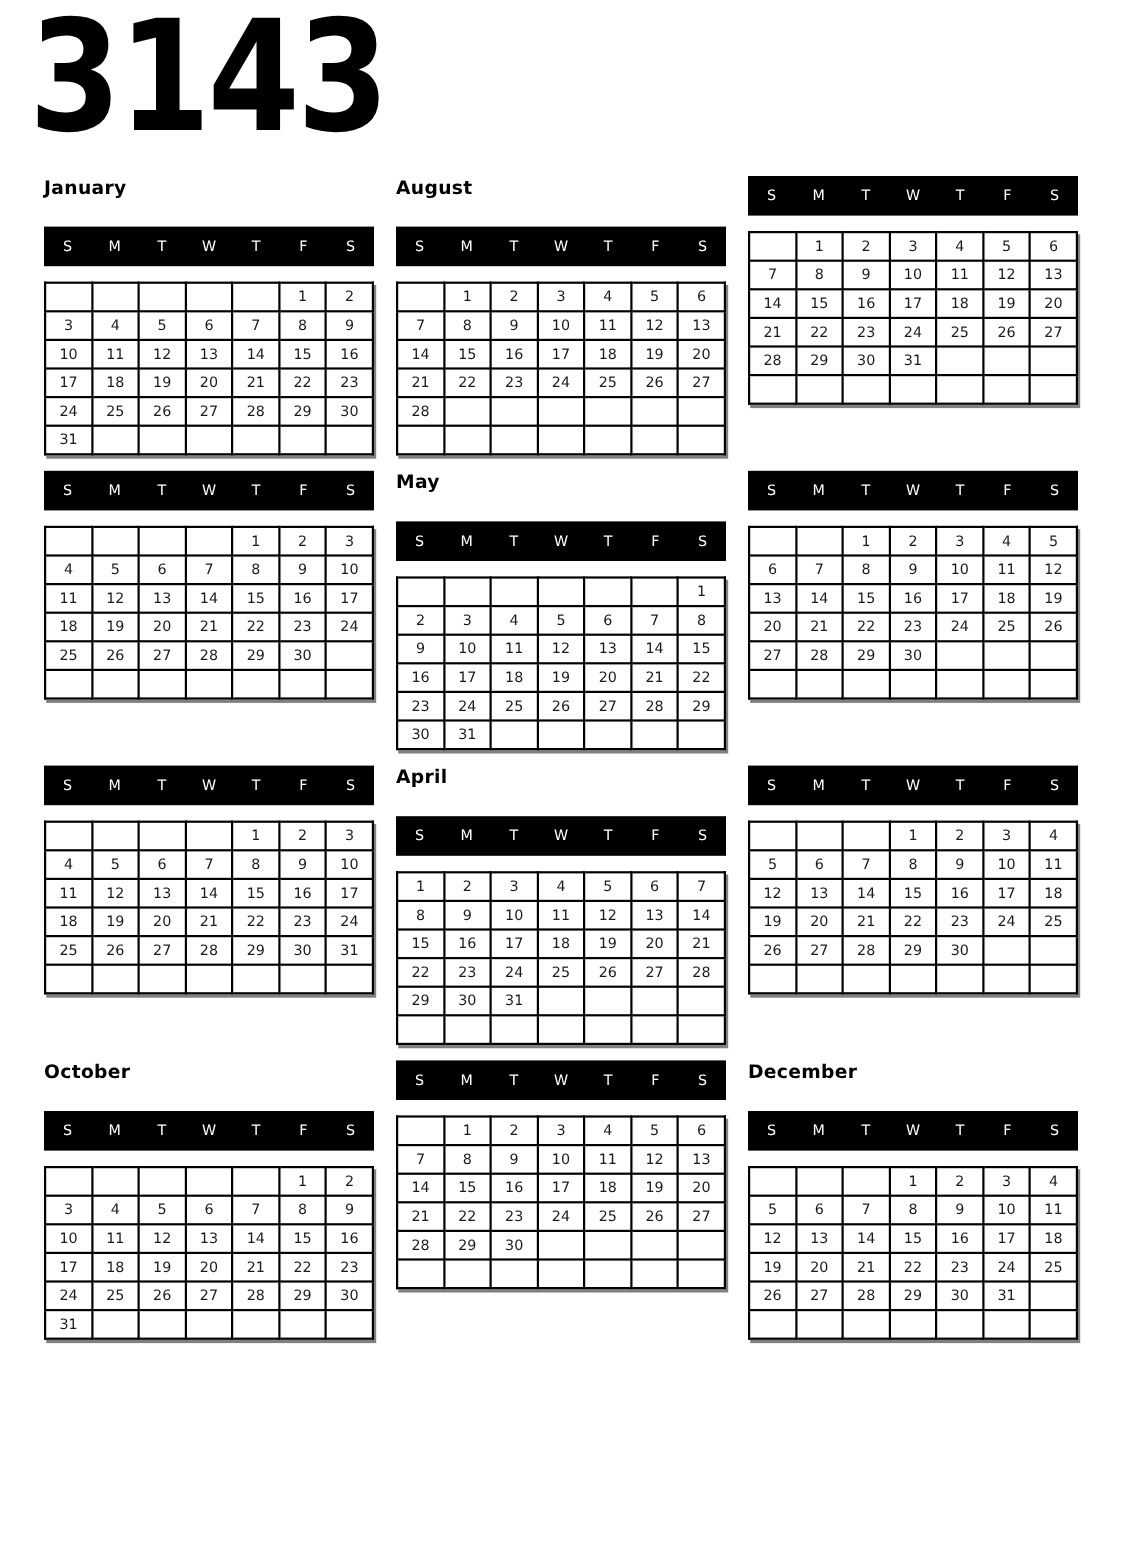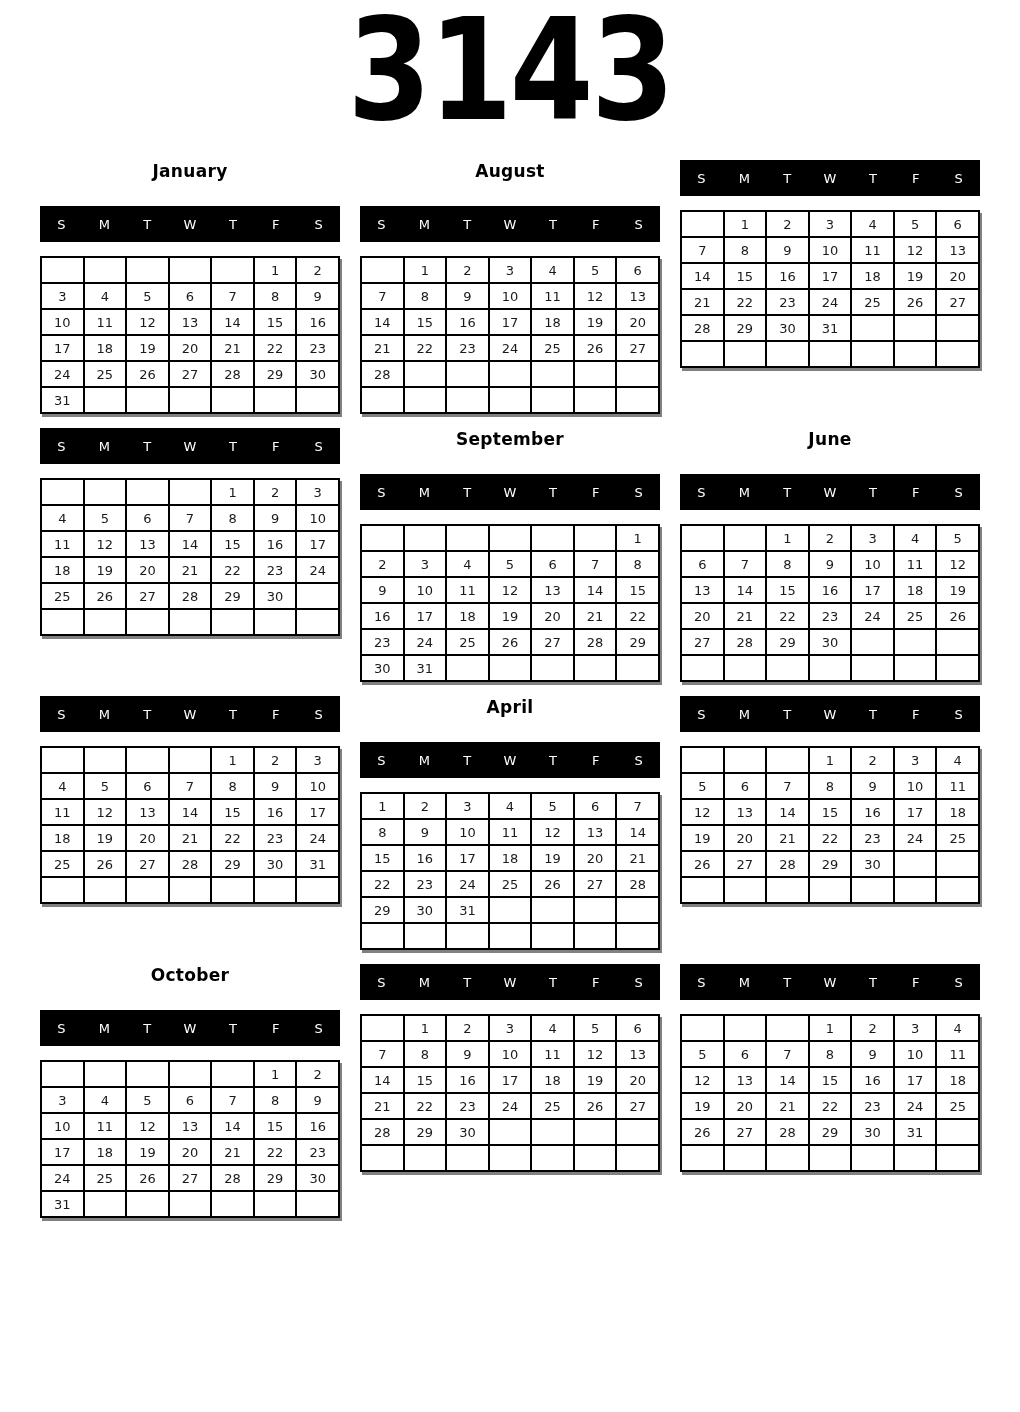--- a/index.html
+++ b/index.html
@@ -10,21 +10,20 @@
     height: 1412px;
     font-family: "DejaVu Sans", sans-serif;
     overflow: hidden;
   }
   .page {
     width: 1020px;
     height: 1412px;
     position: relative;
   }
   .year-title {
-    text-align: center;
     margin: 14px 0 0 0;
     height: 120px;
   }
   .year-title > span {
     display: inline-block;
     font-size: 140px;
     font-weight: bold;
     line-height: 0.82;
     letter-spacing: -3px;
     transform: scaleX(0.86);
@@ -36,21 +35,20 @@
     margin: 26px auto 0 auto;
     display: grid;
     grid-template-columns: repeat(3, 300px);
     column-gap: 20px;
     row-gap: 14px;
   }
   .month {
     width: 300px;
   }
   .month-name {
-    text-align: center;
     font-size: 17px;
     font-weight: bold;
     line-height: 22px;
     margin: 0 0 24px 0;
     color: #000000;
     letter-spacing: 0.3px;
   }
   .dow-header {
     display: flex;
     background: #000000;
@@ -364,21 +362,21 @@
               <td></td>
               <td></td>
               <td></td>
               <td></td>
             </tr>
           </tbody>
         </table>
   </section>
 
   <section class="month">
-    <h2 class="month-name">September</h2>
+    <h2 class="month-name">May</h2>
     <div class="dow-header">
           <span>S</span>
           <span>M</span>
           <span>T</span>
           <span>W</span>
           <span>T</span>
           <span>F</span>
           <span>S</span>
         </div>
     <table class="grid">
@@ -435,21 +433,20 @@
               <td></td>
               <td></td>
               <td></td>
               <td></td>
             </tr>
           </tbody>
         </table>
   </section>
 
   <section class="month">
-    <h2 class="month-name">June</h2>
     <div class="dow-header">
           <span>S</span>
           <span>M</span>
           <span>T</span>
           <span>W</span>
           <span>T</span>
           <span>F</span>
           <span>S</span>
         </div>
     <table class="grid">
@@ -858,20 +855,21 @@
               <td></td>
               <td></td>
               <td></td>
               <td></td>
             </tr>
           </tbody>
         </table>
   </section>
 
   <section class="month">
+    <h2 class="month-name">December</h2>
     <div class="dow-header">
           <span>S</span>
           <span>M</span>
           <span>T</span>
           <span>W</span>
           <span>T</span>
           <span>F</span>
           <span>S</span>
         </div>
     <table class="grid">

